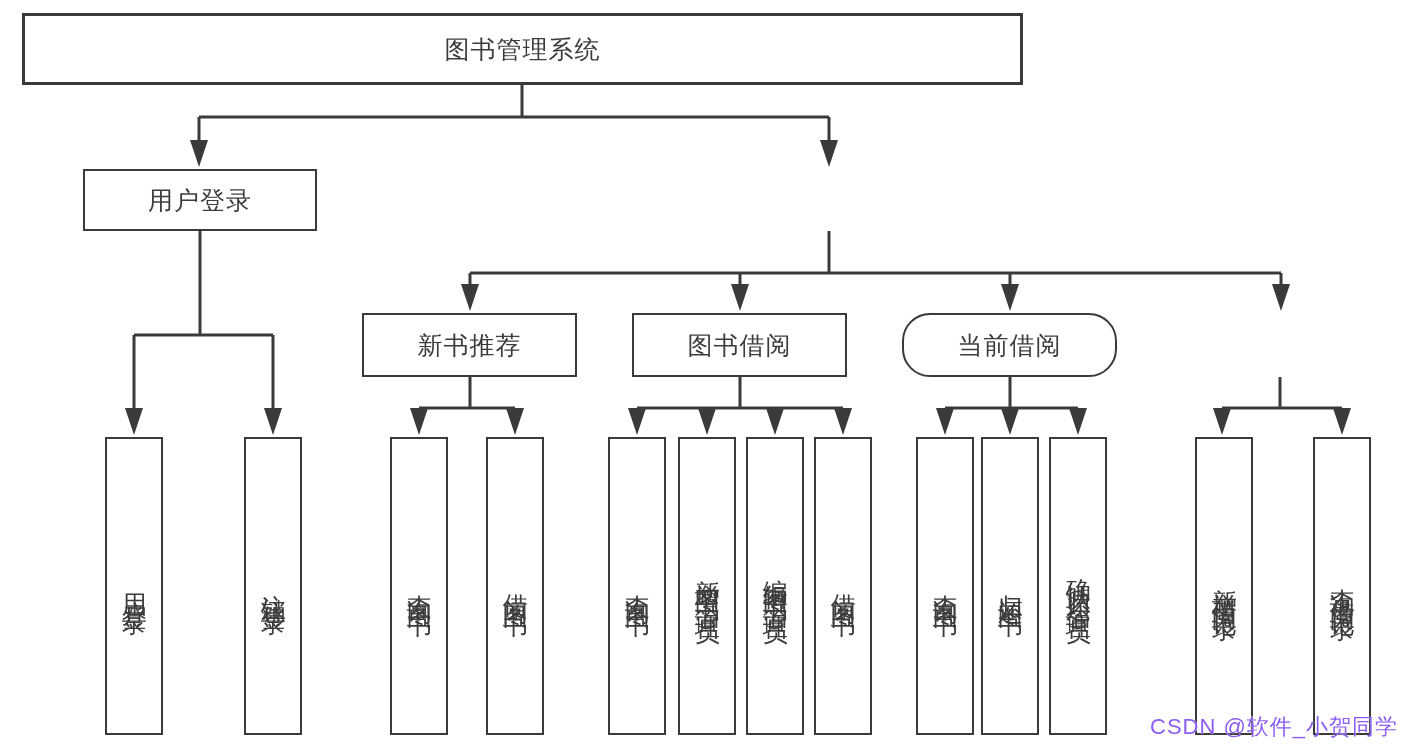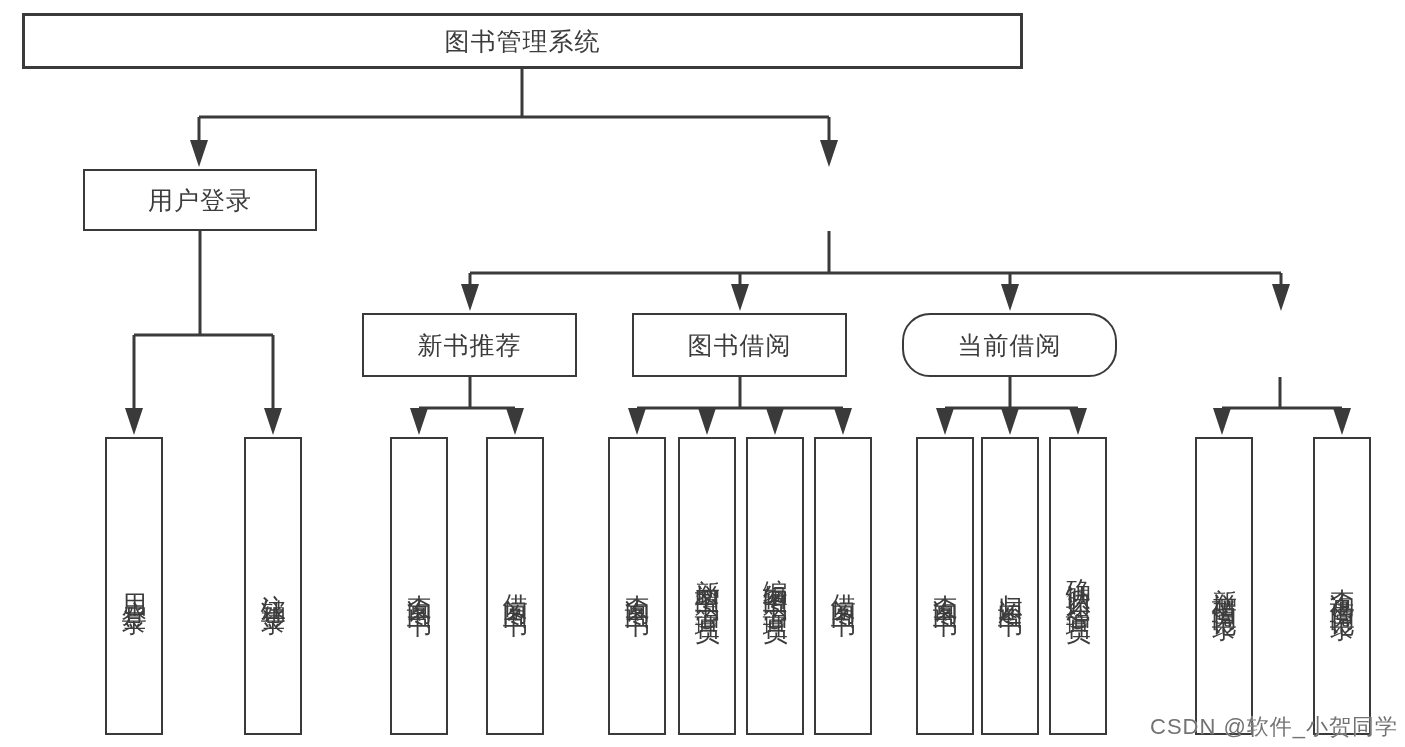--- a/index.html
+++ b/index.html
@@ -47,21 +47,21 @@
     letter-spacing: 6px;
     line-height: 1.1;
     white-space: nowrap;
   }
   .watermark {
     position: absolute;
     left: 1150px;
     top: 712px;
     font-size: 22px;
     letter-spacing: 1px;
-    color: #737373;
+    color: #8b5cf6;
     text-shadow: 0 0 1px #ffffff;
     white-space: nowrap;
     z-index: 5;
   }
 </style>
 </head>
 <body>
 
 <div class="canvas">
 
@@ -97,21 +97,21 @@
       <polygon points="766,408 784,408 775,435"></polygon>
       <polygon points="834,408 852,408 843,435"></polygon>
       <polygon points="936,408 954,408 945,435"></polygon>
       <polygon points="1001,408 1019,408 1010,435"></polygon>
       <polygon points="1069,408 1087,408 1078,435"></polygon>
       <polygon points="1213,408 1231,408 1222,435"></polygon>
       <polygon points="1333,408 1351,408 1342,435"></polygon>
     </g>
   </svg>
 
-  <div class="node root hnode" style="left:22px; top:13px; width:1001px; height:56px;">
+  <div class="node root hnode" style="left:22px; top:13px; width:1001px; height:72px;">
     <span>图书管理系统</span>
   </div>
 
   <div class="node hnode" style="left:83px; top:169px; width:234px; height:62px;">
     <span>用户登录</span>
   </div>
 
   <div class="node hnode" style="left:632px; top:313px; width:215px; height:64px;">
     <span>图书借阅</span>
   </div>

